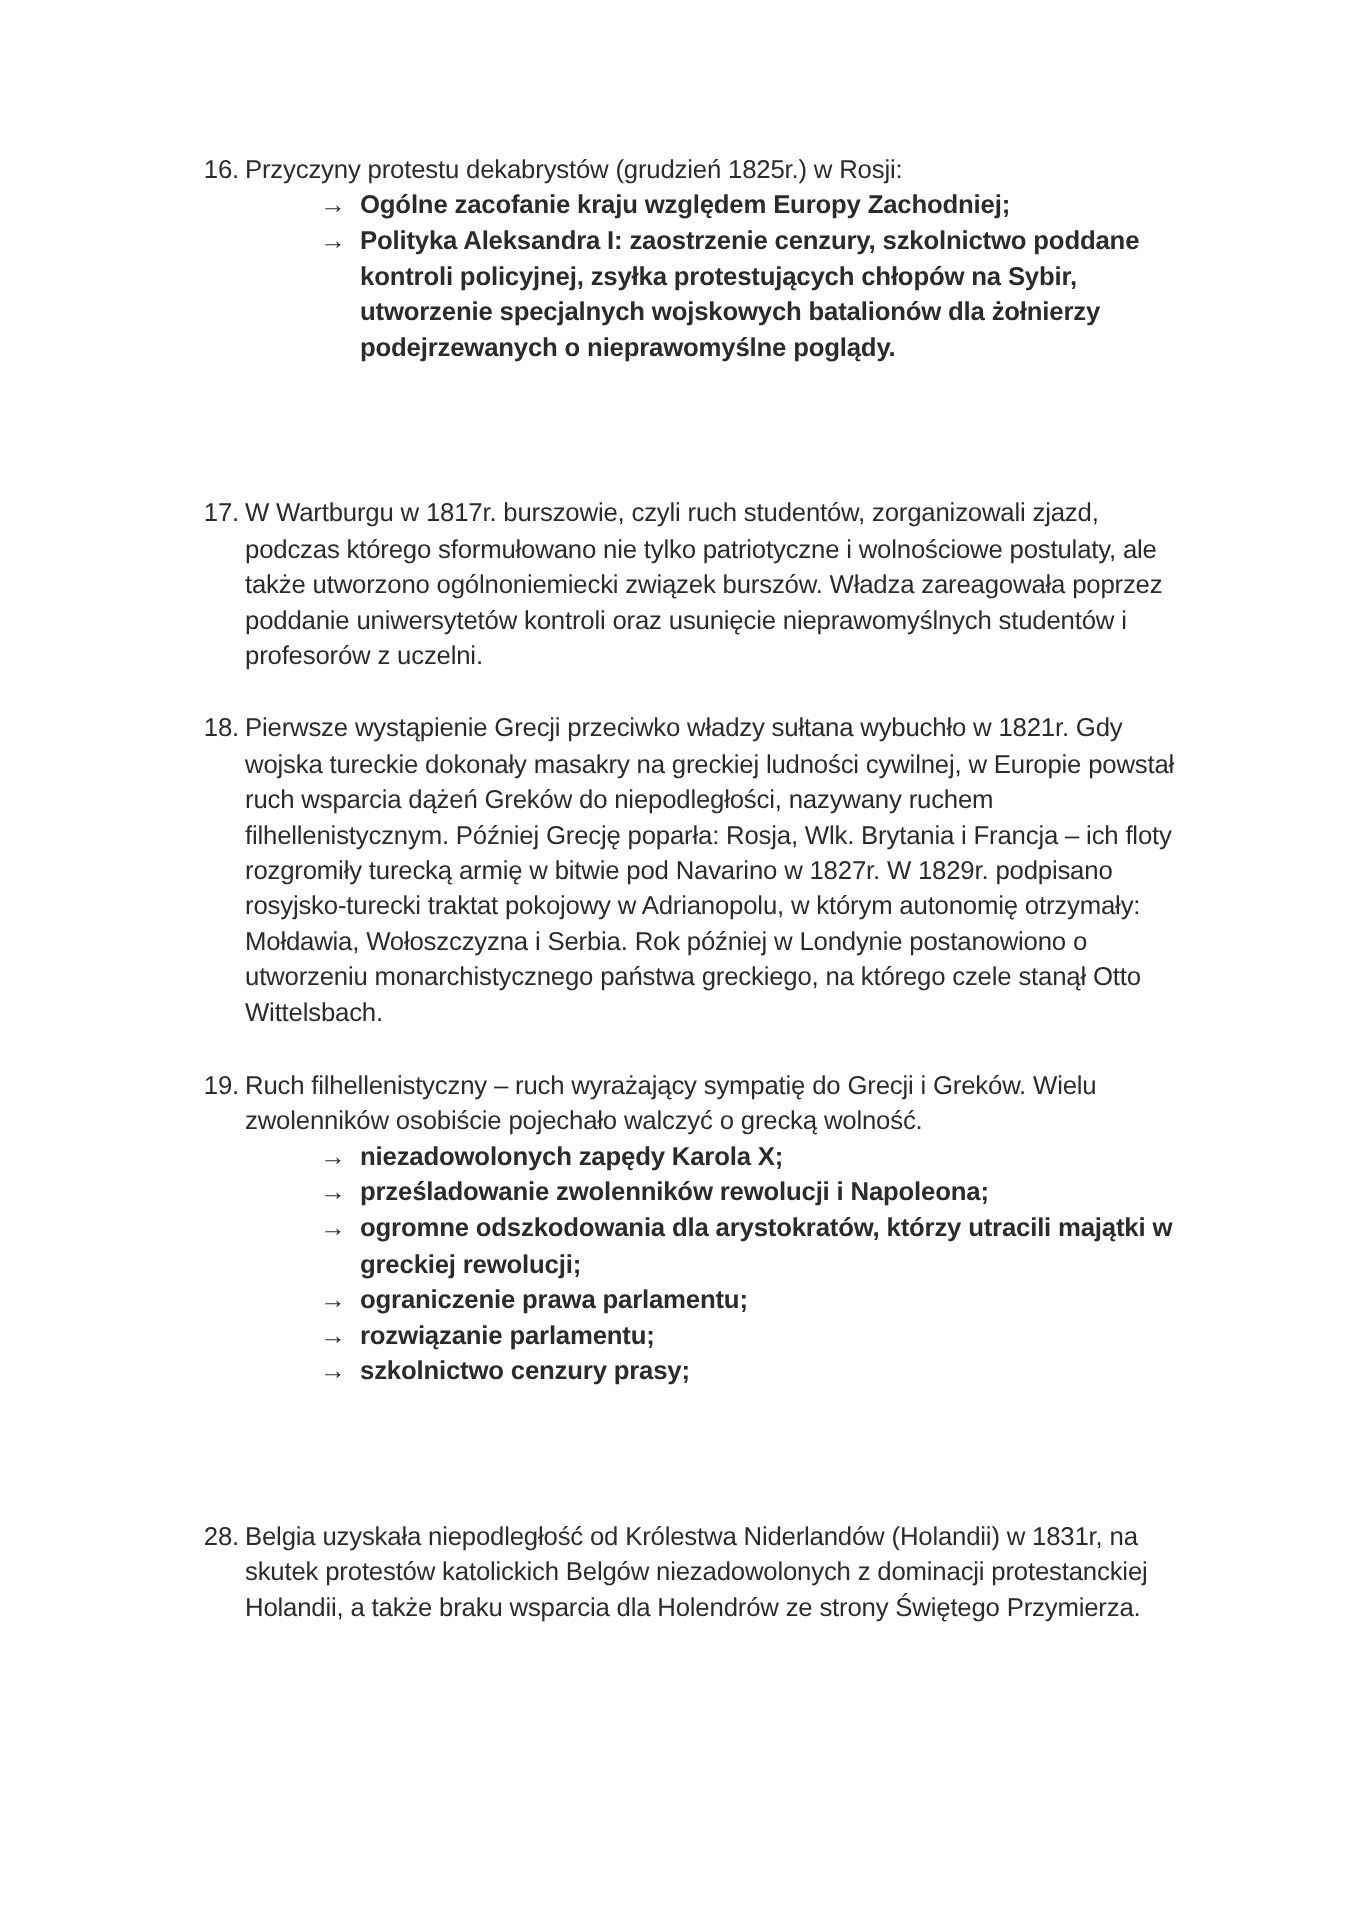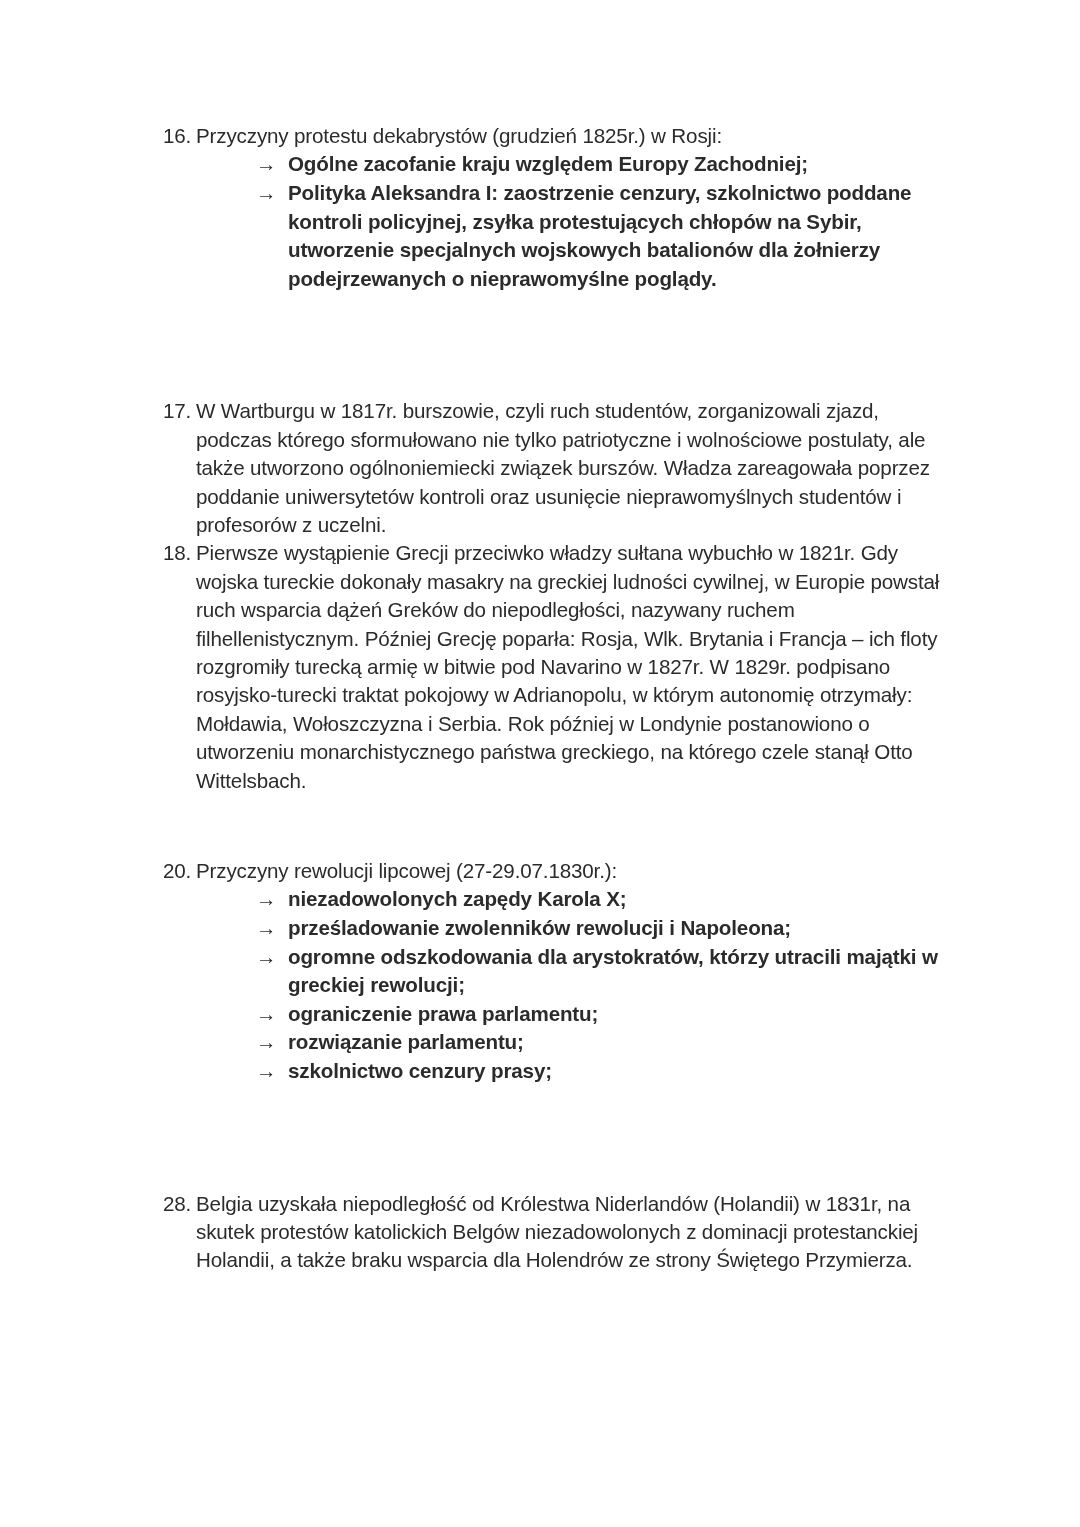--- a/index.html
+++ b/index.html
@@ -47,21 +47,21 @@
     width: 33px;
     text-align: left;
     font-size: 20.6px;
     line-height: 28.4px;
     letter-spacing: -0.15px;
     white-space: nowrap;
   }
   .item-body {
     display: block;
   }
-  .gap-md { }
+  .gap-md { margin-top: 30px; }
   .gap-lg { margin-top: 62px; }
   .gap-xl { margin-top: 104px; }
 
   
   .sub-list {
     list-style: none;
     margin: 0;
     padding: 0;
   }
   .sub-item {
@@ -111,25 +111,25 @@
     <li class="item gap-xl">
       <span class="item-num">17.</span>
       <span class="item-body w-wide">W Wartburgu w 1817r. burszowie, czyli ruch studentów, zorganizowali zjazd, podczas którego sformułowano nie tylko patriotyczne i wolnościowe postulaty, ale także utworzono ogólnoniemiecki związek burszów. Władza zareagowała poprzez poddanie uniwersytetów kontroli oraz usunięcie nieprawomyślnych studentów i profesorów z uczelni.</span>
     </li>
 
     <li class="item gap-md">
       <span class="item-num">18.</span>
       <span class="item-body w-wide">Pierwsze wystąpienie Grecji przeciwko władzy sułtana wybuchło w 1821r. Gdy wojska tureckie dokonały masakry na greckiej ludności cywilnej, w Europie powstał ruch wsparcia dążeń Greków do niepodległości, nazywany ruchem filhellenistycznym. Później Grecję poparła: Rosja, Wlk. Brytania i Francja – ich floty rozgromiły turecką armię w bitwie pod Navarino w 1827r. W 1829r. podpisano rosyjsko-turecki traktat pokojowy w Adrianopolu, w którym autonomię otrzymały: Mołdawia, Wołoszczyzna i Serbia. Rok później w Londynie postanowiono o utworzeniu monarchistycznego państwa greckiego, na którego czele stanął Otto Wittelsbach.</span>
     </li>
 
+    <li class="item gap-md">
+      <span class="item-num">19.</span>
+      <span class="item-body w-wide">Ruch filhellenistyczny – ruch wyrażający sympatię do Grecji i Greków. Wielu zwolenników osobiście pojechało walczyć o grecką wolność.</span>
+    </li>
 
-    <li class="item gap-lg">
-      <span class="item-num">20.</span>
-      <span class="item-body w-main">Przyczyny rewolucji lipcowej (27-29.07.1830r.):</span>
-    </li>
     <ul class="sub-list">
       <li class="sub-item w-sub">
         <span class="sub-arrow">→</span>
         <span class="sub-text">niezadowolonych zapędy Karola X;</span>
       </li>
       <li class="sub-item w-sub">
         <span class="sub-arrow">→</span>
         <span class="sub-text">prześladowanie zwolenników rewolucji i Napoleona;</span>
       </li>
       <li class="sub-item w-sub">

